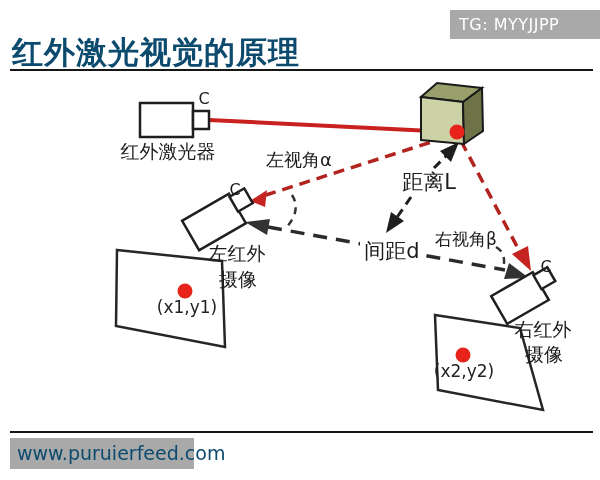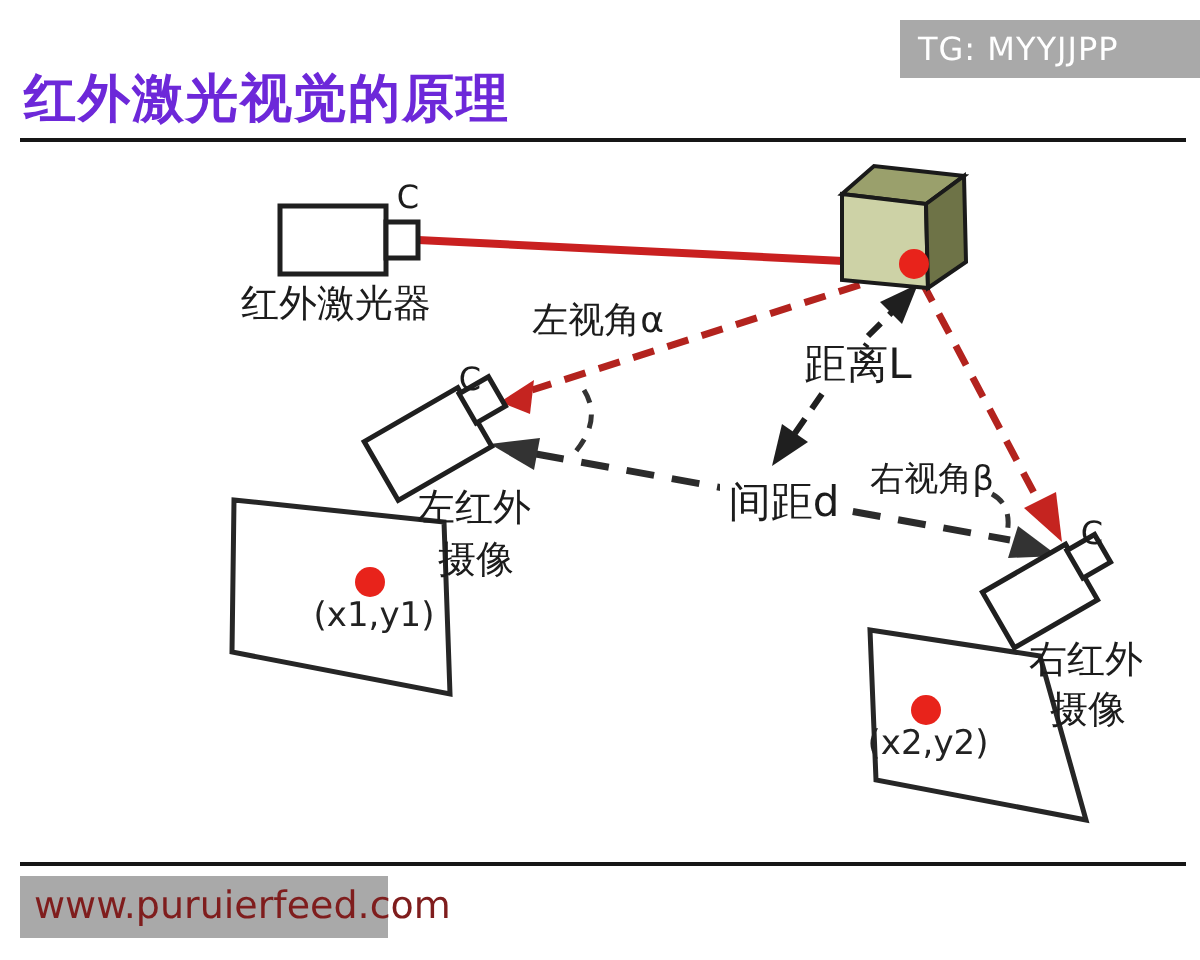--- a/index.html
+++ b/index.html
@@ -7,32 +7,32 @@
     width:600px;height:480px;position:relative;background:#ffffff;
     font-family:"DejaVu Sans","Liberation Sans",sans-serif;overflow:hidden;
   }
   .tg-badge{
     position:absolute;left:450px;top:10px;width:150px;height:29px;
     background:#a9a9a9;color:#ffffff;font-size:16px;line-height:29px;
     padding-left:9px;box-sizing:border-box;letter-spacing:0.5px;
   }
   .page-title{
     position:absolute;left:12px;top:32px;margin:0;
-    font-size:26px;font-weight:bold;color:#6d28d9;letter-spacing:1px;
+    font-size:31px;font-weight:bold;color:#0c4a6e;letter-spacing:1px;
   }
   .title-underline{
     position:absolute;left:10px;top:69px;width:583px;height:2px;background:#161616;
   }
   .diagram-svg{position:absolute;left:0;top:0;}
   .footer-divider{
     position:absolute;left:10px;top:431px;width:583px;height:2px;background:#161616;
   }
   .footer-badge{
     position:absolute;left:10px;top:438px;width:184px;height:31px;
-    background:#a9a9a9;color:#7f1d1d;font-size:19px;line-height:31px;
+    background:#a9a9a9;color:#0c4a6e;font-size:19px;line-height:31px;
     padding-left:7px;box-sizing:border-box;
   }
   
   text{fill:#1c1c1c;font-family:"DejaVu Sans","Liberation Sans",sans-serif;}
   .cn-label{font-size:19px;}
   .cn-label-sm{font-size:17px;}
   .angle-label{font-size:18px;}
   .measure-label{font-size:21px;}
   .c-mark{font-size:16px;}
   .coord-label{font-size:17px;fill:#222222;}

